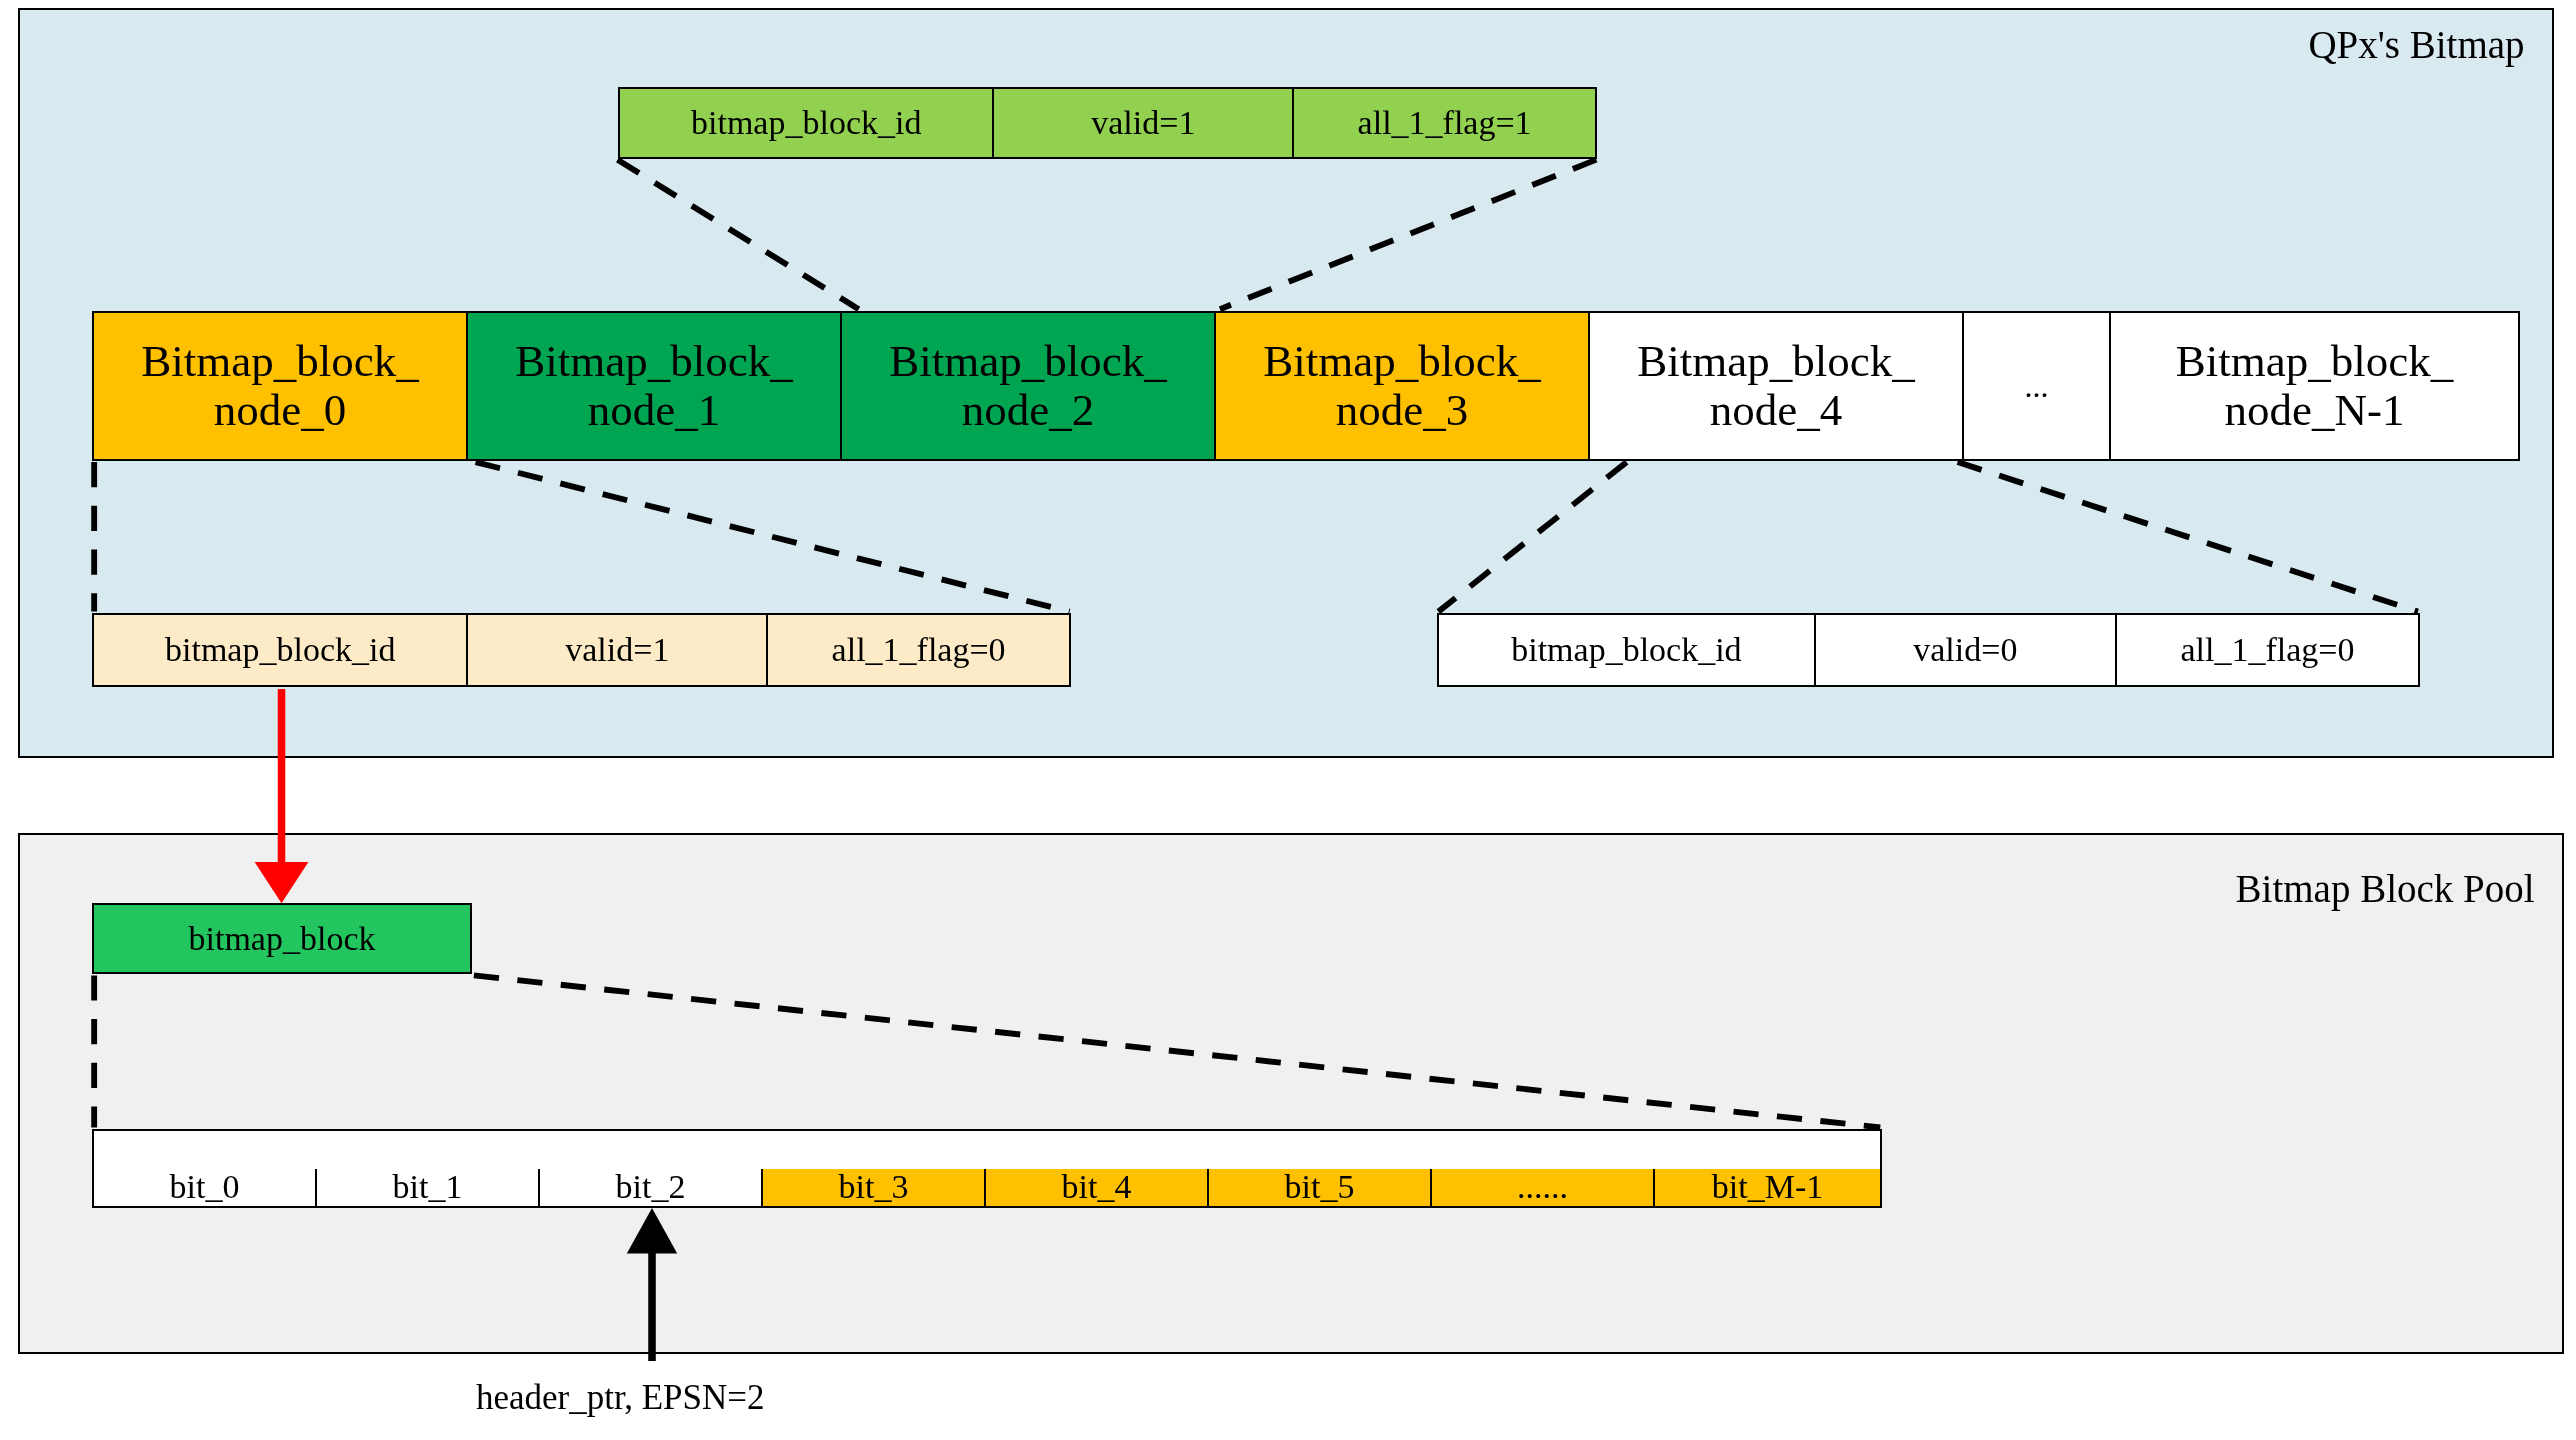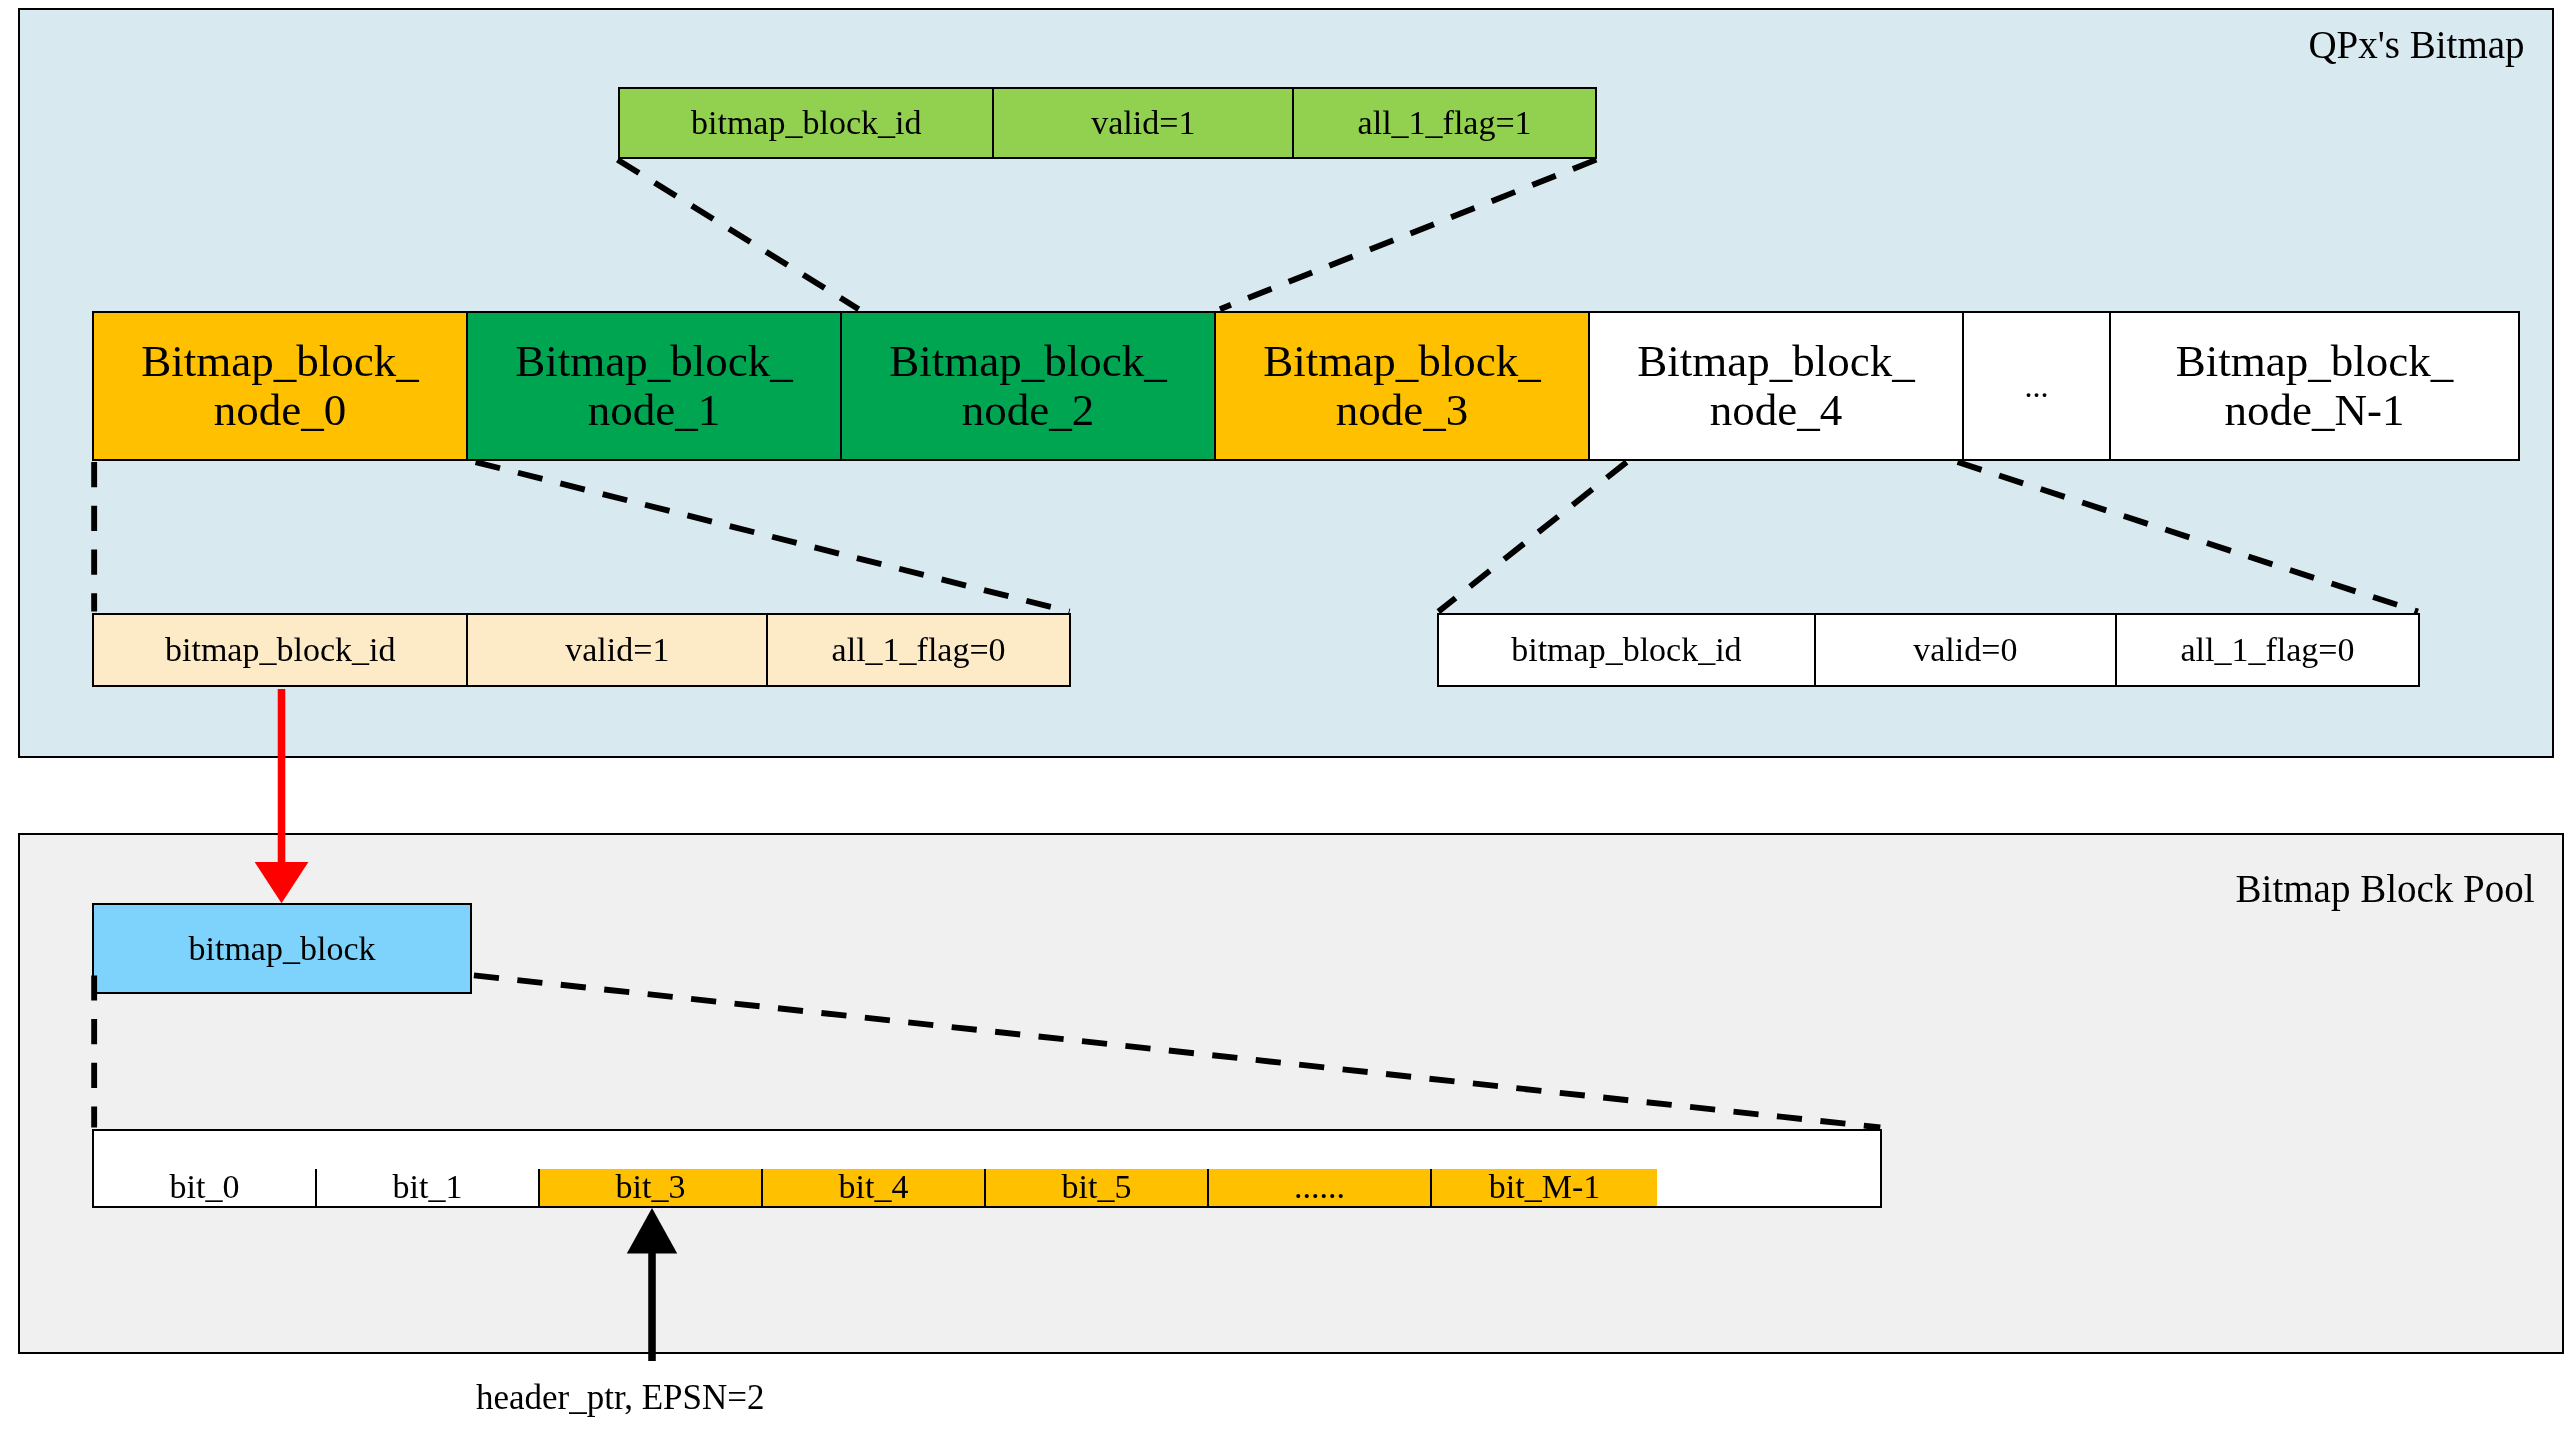--- a/index.html
+++ b/index.html
@@ -45,22 +45,22 @@
   #row-detail-left{left:92px;top:613px;width:979px;height:74px;}
   #row-detail-left .cell:nth-child(1){width:376px;}
   #row-detail-left .cell:nth-child(2){width:301px;}
   #row-detail-left .cell:nth-child(3){width:302px;}
 
   #row-detail-right{left:1437px;top:613px;width:983px;height:74px;}
   #row-detail-right .cell:nth-child(1){width:378px;}
   #row-detail-right .cell:nth-child(2){width:302px;}
   #row-detail-right .cell:nth-child(3){width:302px;}
 
-  #box-bitmap-block{position:absolute;left:92px;top:903px;width:380px;height:91px;
-      border:2.5px solid #000;box-sizing:border-box;background:#7dd3fc;
+  #box-bitmap-block{position:absolute;left:92px;top:903px;width:380px;height:71px;
+      border:2.5px solid #000;box-sizing:border-box;background:#22c55e;
       display:flex;align-items:center;justify-content:center;font-size:34px;color:#000;}
 
   #row-bits{left:92px;top:1129px;width:1790px;height:79px;align-items:flex-end;}
   #row-bits .cell{width:223px;font-size:34px;}
   #row-bits .cell.last{width:225px;border-right:none;}
 
   
   #lines{position:absolute;left:0;top:0;width:2576px;height:1440px;pointer-events:none;}
 
   .ptr-label{position:absolute;font-size:35px;color:#000;white-space:nowrap;}
@@ -111,20 +111,21 @@
 
   <div class="panel" id="panel-pool">
     <div class="panel-title" id="title-pool">Bitmap Block Pool</div>
   </div>
 
   <div id="box-bitmap-block">bitmap_block</div>
 
   <div class="row" id="row-bits">
     <div class="cell c-white">bit_0</div>
     <div class="cell c-white">bit_1</div>
+    <div class="cell c-white">bit_2</div>
     <div class="cell c-orange">bit_3</div>
     <div class="cell c-orange">bit_4</div>
     <div class="cell c-orange">bit_5</div>
     <div class="cell c-orange">......</div>
     <div class="cell last c-orange">bit_M-1</div>
   </div>
 
   <div class="ptr-label" id="label-header-ptr">header_ptr, EPSN=2</div>
 
   <svg id="lines" viewBox="0 0 3066 1714">

